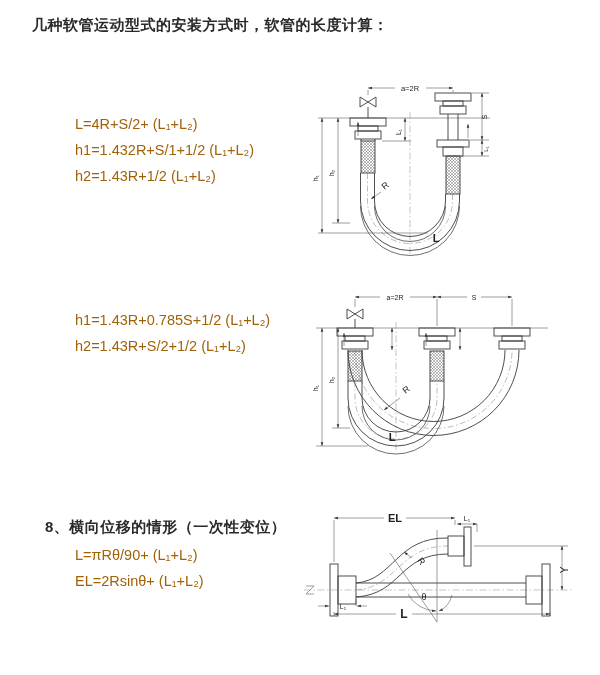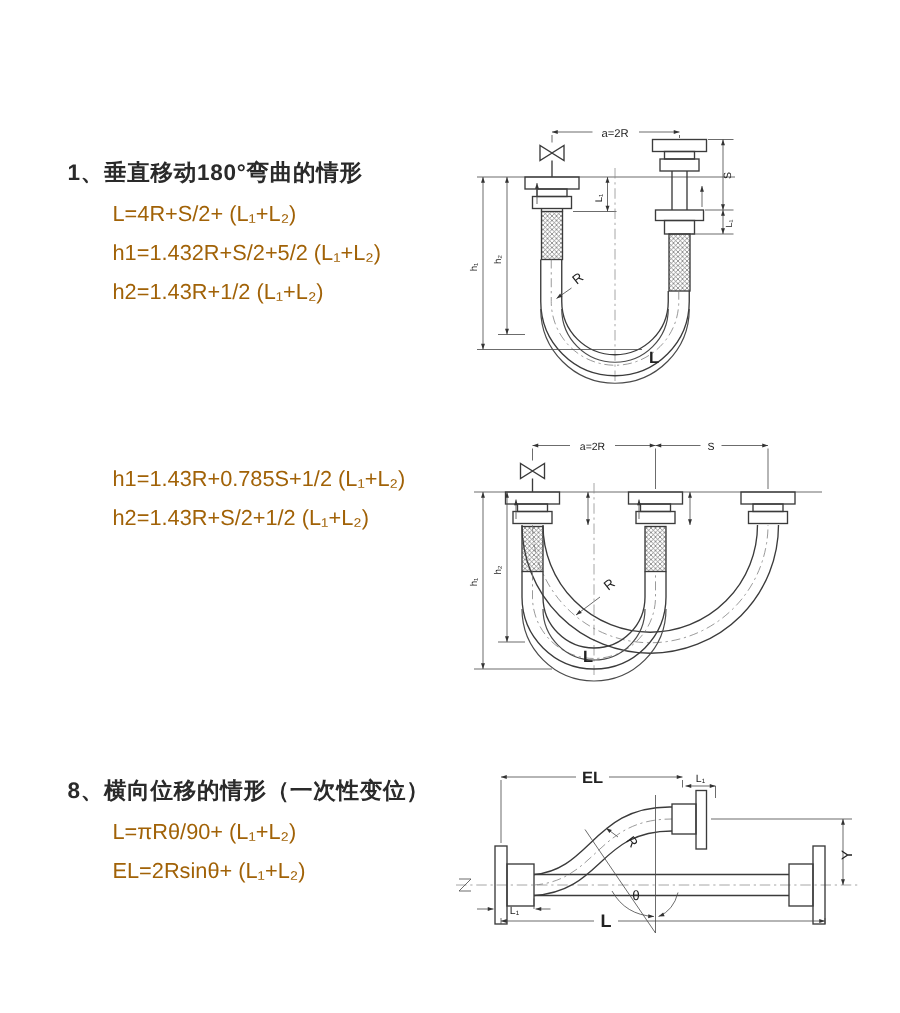--- a/index.html
+++ b/index.html
@@ -17,25 +17,25 @@
   .cl{fill:none;stroke:#8a8a8a;stroke-width:0.5;stroke-dasharray:7 2.5 1.5 2.5;}
   .cl2{fill:none;stroke:#787878;stroke-width:0.5;stroke-dasharray:6 2.5 1.5 2.5;}
   .dt{fill:#222;}
   .wbg{fill:#ffffff;}
 </style>
 </head>
 <body>
 
 <div class="page">
 
+  <div class="title">几种软管运动型式的安装方式时，软管的长度计算：</div>
 
   <div class="section" style="left:45px;top:106px;">
-    <div class="heading">1、垂直移动180°弯曲的情形</div>
     <div class="formula">L=4R+S/2+ (L₁+L₂)</div>
-    <div class="formula">h1=1.432R+S/2+5/2 (L₁+L₂)</div>
+    <div class="formula">h1=1.432R+S/1+1/2 (L₁+L₂)</div>
     <div class="formula">h2=1.43R+1/2 (L₁+L₂)</div>
   </div>
 
   <div class="section" style="left:45px;top:302px;">
     <div class="formula">h1=1.43R+0.785S+1/2 (L₁+L₂)</div>
     <div class="formula">h2=1.43R+S/2+1/2 (L₁+L₂)</div>
   </div>
 
   <div class="section" style="left:45px;top:518px;">
     <div class="heading">8、横向位移的情形（一次性变位）</div>

